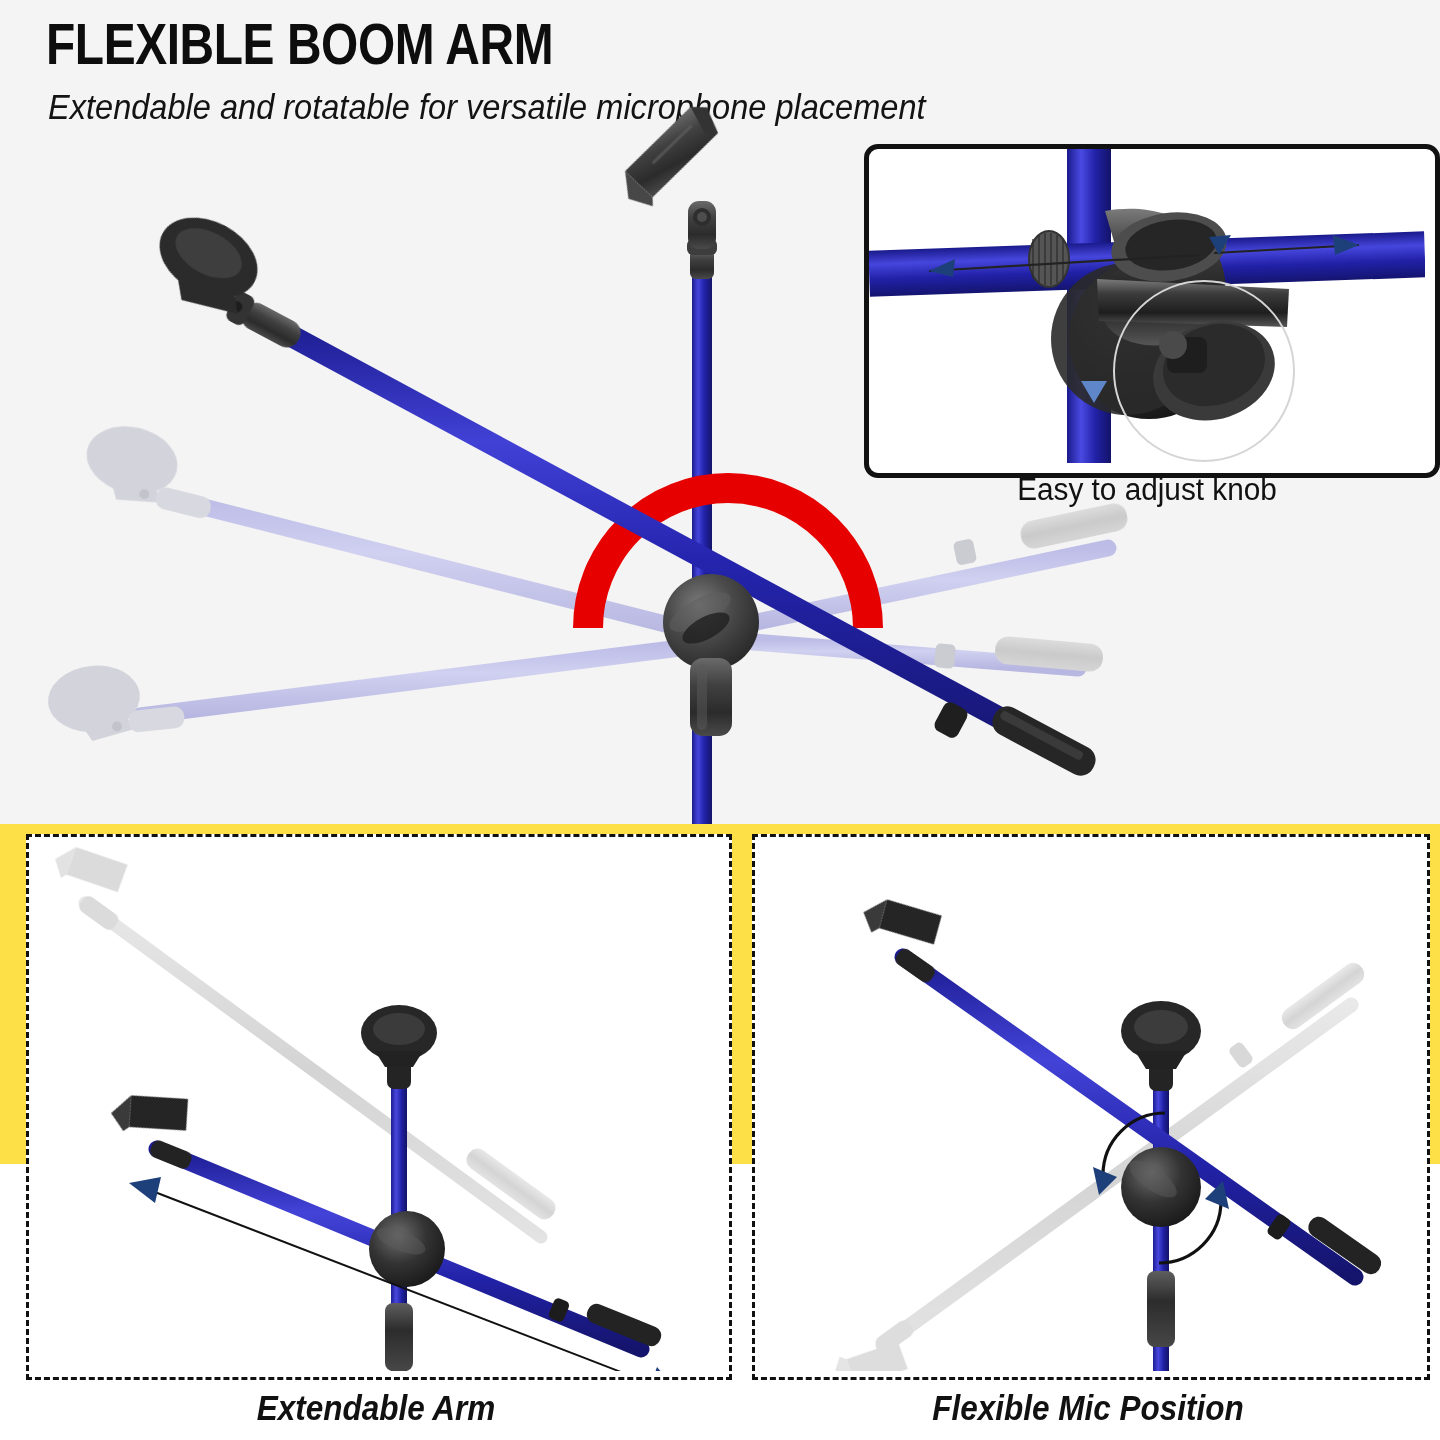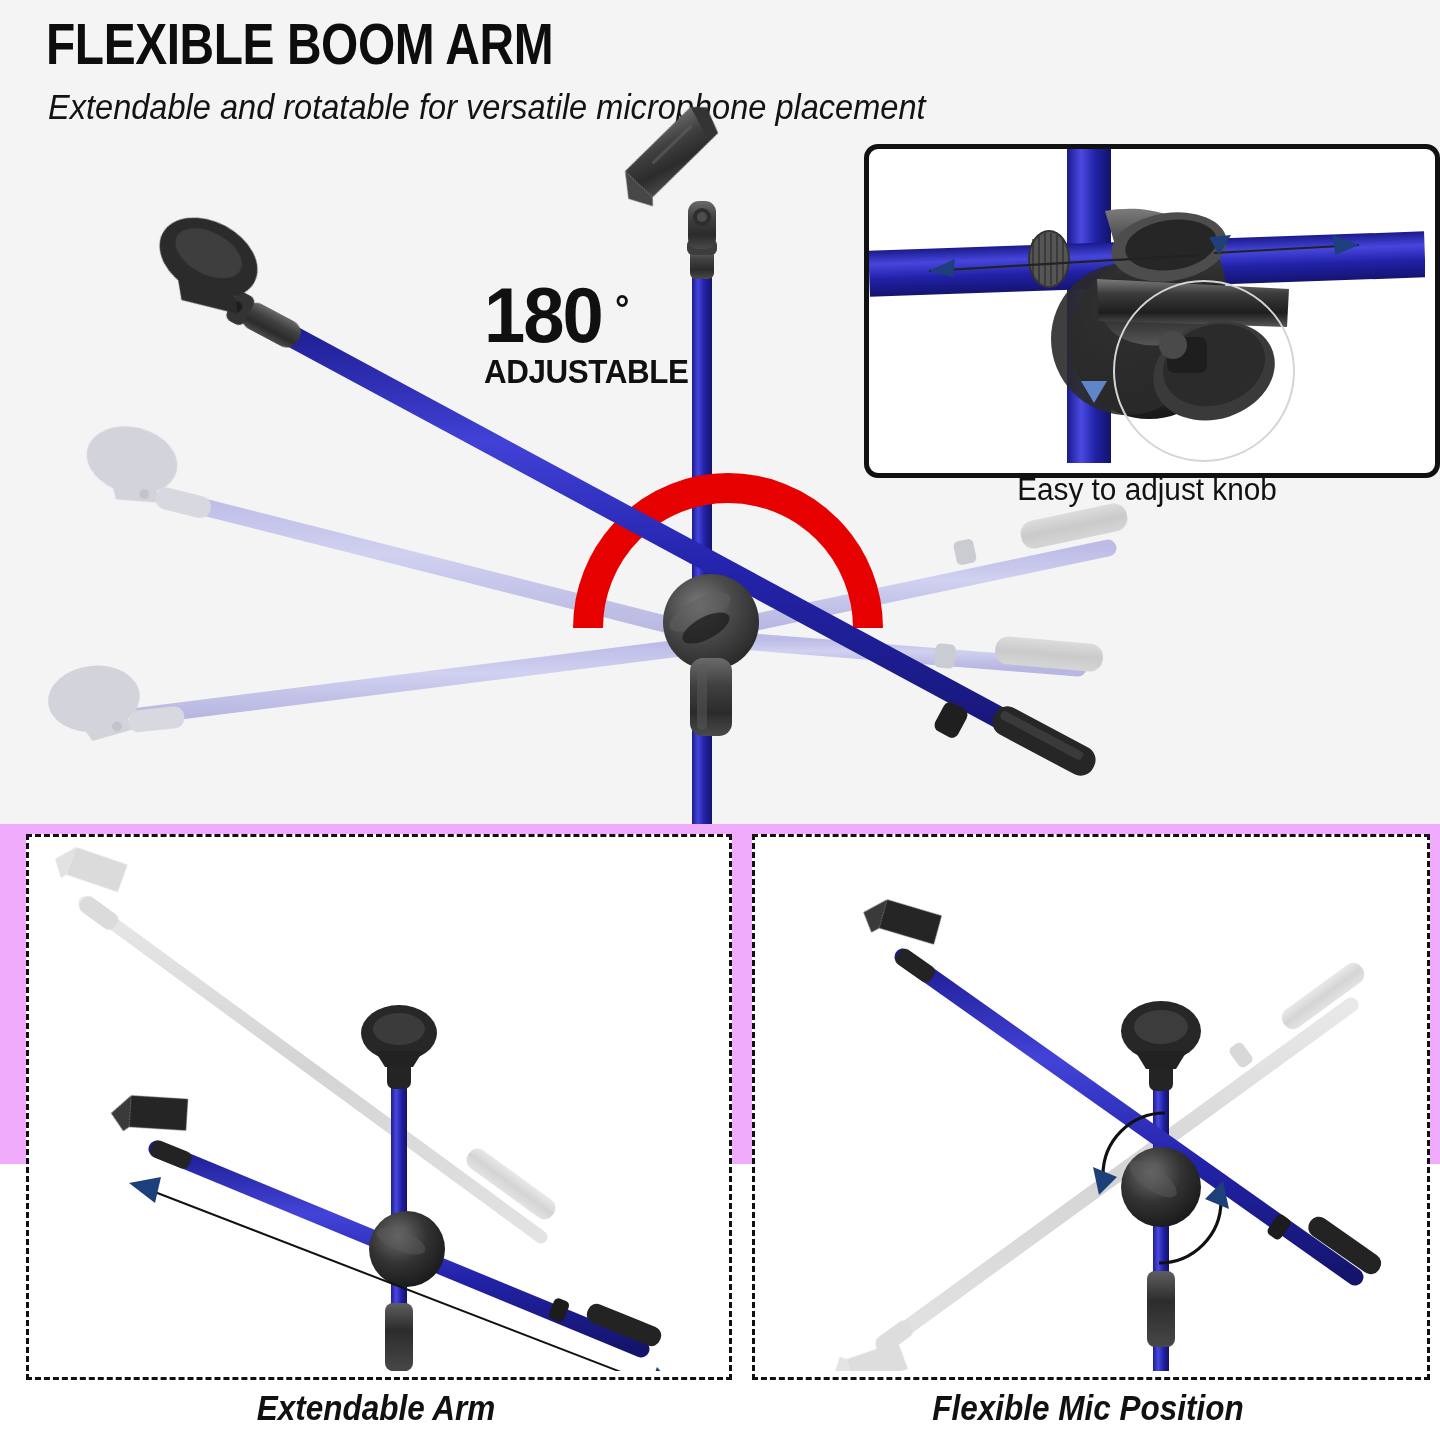--- a/index.html
+++ b/index.html
@@ -3,21 +3,21 @@
 <meta charset="utf-8">
 <style>
   html,body{margin:0;padding:0;}
   body{
     width:1440px;height:1440px;
     background:#ffffff;
     font-family:"Liberation Sans", sans-serif;
     overflow:hidden;
     position:relative;
   }
-  .page{position:relative;width:1440px;height:1164px;background:#f0abfc;}
+  .page{position:relative;width:1440px;height:1164px;background:#fde047;}
 
   
   .hero{
     position:absolute;left:0;top:0;width:1440px;height:824px;
     background:#f4f4f4;
     overflow:hidden;
   }
 
   .title{
     position:absolute;left:46px;top:14px;
@@ -229,24 +229,20 @@
 
       <g>
         <circle cx="711" cy="622" r="48" fill="url(#hubGrad)"></circle>
         <ellipse cx="700" cy="612" rx="34" ry="13" fill="#5f5f5f" opacity="0.55" transform="rotate(-28 700 612)"></ellipse>
         <ellipse cx="706" cy="628" rx="26" ry="11" fill="#1f1f1f" opacity="0.8" transform="rotate(-28 706 628)"></ellipse>
         <rect x="690" y="658" width="42" height="78" rx="13" fill="url(#darkPart)"></rect>
         <rect x="697" y="664" width="10" height="66" rx="5" fill="#5a5a5a" opacity="0.5"></rect>
       </g>
     </svg>
 
-    <div class="angle-block">
-      <div class="angle-num"><span>180</span><span class="angle-deg">°</span></div>
-      <div class="angle-word">ADJUSTABLE</div>
-    </div>
 
     <div class="inset">
       <svg width="556" height="314" viewBox="0 0 556 314">
         <defs>
           <linearGradient id="rodH2" x1="0" y1="0" x2="0" y2="1">
             <stop offset="0%" stop-color="#1a1a8c"></stop>
             <stop offset="30%" stop-color="#4646dd"></stop>
             <stop offset="62%" stop-color="#2121a8"></stop>
             <stop offset="100%" stop-color="#141470"></stop>
           </linearGradient>

